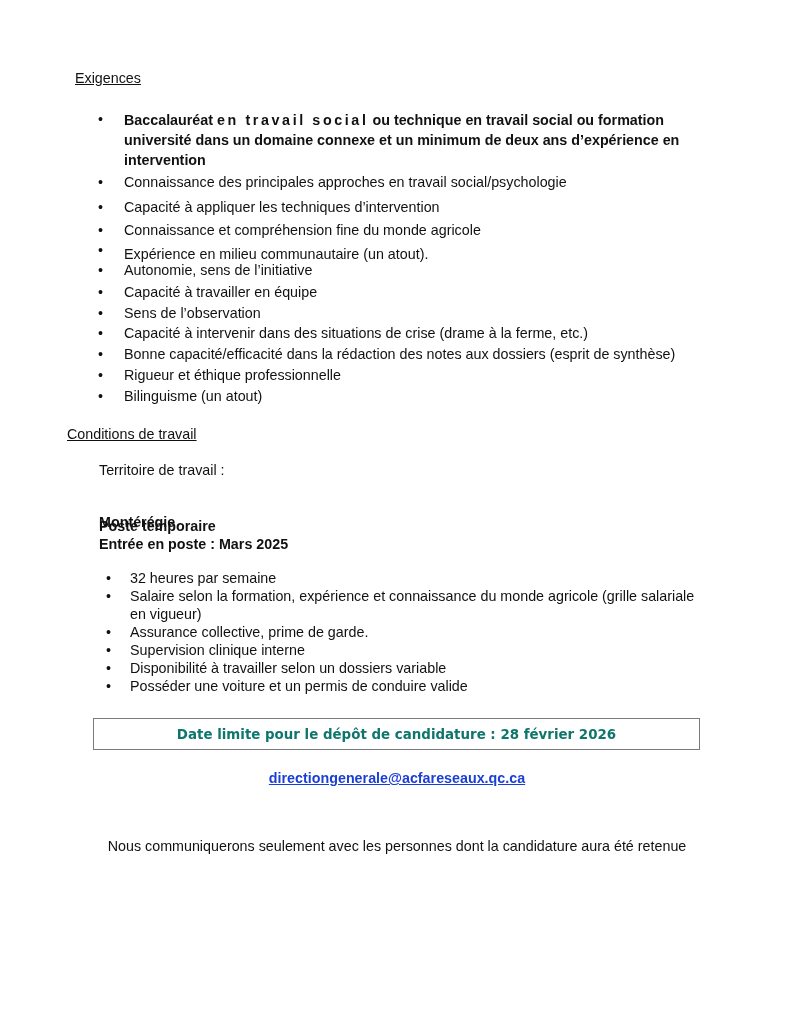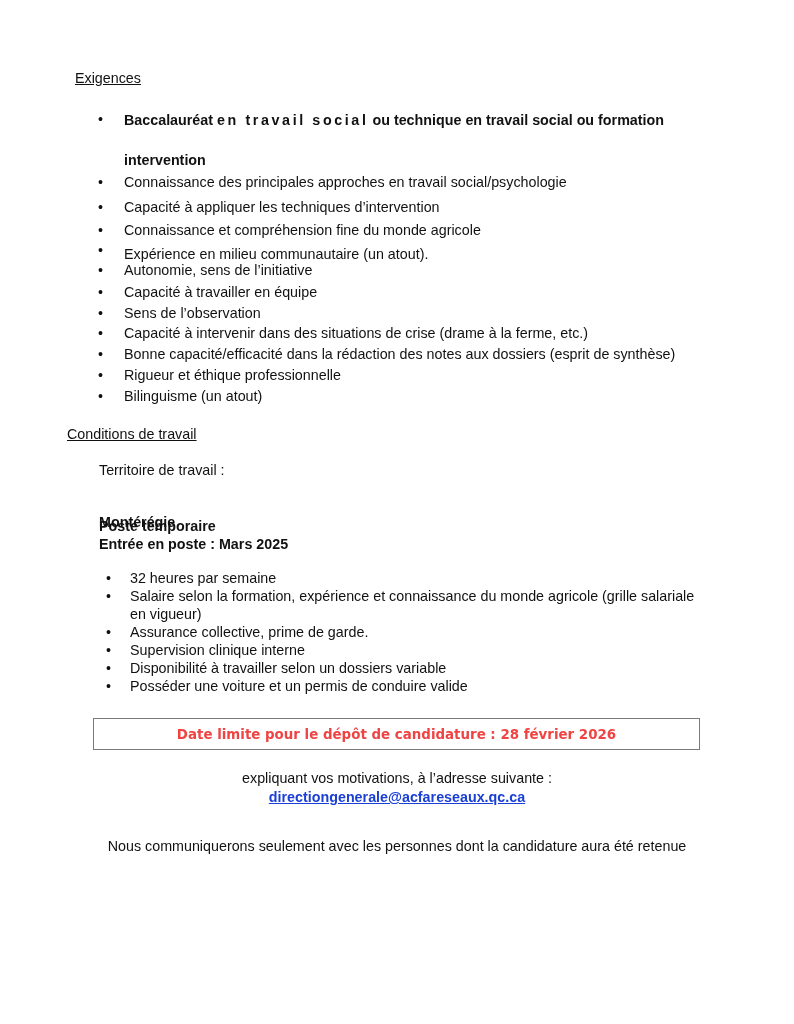--- a/index.html
+++ b/index.html
@@ -9,34 +9,34 @@
     }
     .abs { position: absolute; }
     .heading { text-decoration: underline; font-size: 14.3px; text-align: center; }
     .first-item { font-weight: bold; line-height: 20px; }
     .spaced { letter-spacing: 2.6px; }
     .bold { font-weight: bold; }
     .deadline-box {
       position: absolute; left: 93px; top: 718px; width: 607px; height: 32px;
       border: 1px solid #7a7a7a; box-sizing: border-box;
       display: flex; align-items: center; justify-content: center;
-      font-family: "DejaVu Sans", sans-serif; font-weight: bold; font-size: 13.4px; color: #ef4444;
+      font-family: "DejaVu Sans", sans-serif; font-weight: bold; font-size: 13.4px; color: #0f766e;
     }
     .center-block { position: absolute; left: 60px; width: 674px; text-align: center; line-height: 19px; }
     .email { color: #1a3fd6; text-decoration: underline; font-weight: bold; }
   </style>
 </head>
 <body>
 
 <div class="abs heading" style="left:75px; top:70px;">Exigences</div>
 
 <div class="abs" style="left:98px; top:111px;">•</div>
 <div class="abs first-item" style="left:124px; top:110px; width:600px;">
   <span>Baccalauréat </span><span class="spaced">en travail social</span><span> ou technique en travail social ou formation</span><br>
-  <br>
+  <span>université dans un domaine connexe et un minimum de deux ans d’expérience en</span><br>
   <span>intervention</span>
 </div>
 
 <div class="abs" style="left:98px; top:174px;">
   <div class="abs" style="left:0; top:0;">•</div>
   <div class="abs" style="left:26px; top:0; width:620px; white-space:nowrap;">Connaissance des principales approches en travail social/psychologie</div>
 </div>
 <div class="abs" style="left:98px; top:199px;">
   <div class="abs" style="left:0; top:0;">•</div>
   <div class="abs" style="left:26px; top:0; white-space:nowrap;">Capacité à appliquer les techniques d’intervention</div>
@@ -109,17 +109,16 @@
 <div class="abs" style="left:106px; top:678px;">
   <div class="abs" style="left:0; top:0;">•</div>
   <div class="abs" style="left:24px; top:0; white-space:nowrap;">Posséder une voiture et un permis de conduire valide</div>
 </div>
 
 <div class="deadline-box">
   <span>Date limite pour le dépôt de candidature : 28 février 2026</span>
 </div>
 
 <div class="center-block" style="top:769px;">
-  <div>expliquant vos motivations, à l’adresse suivante :</div>
   <div><a class="email">directiongenerale@acfareseaux.qc.ca</a></div>
 </div>
 
 <div class="center-block" style="top:837px;">Nous communiquerons seulement avec les personnes dont la candidature aura été retenue</div>
 
 </body></html>

